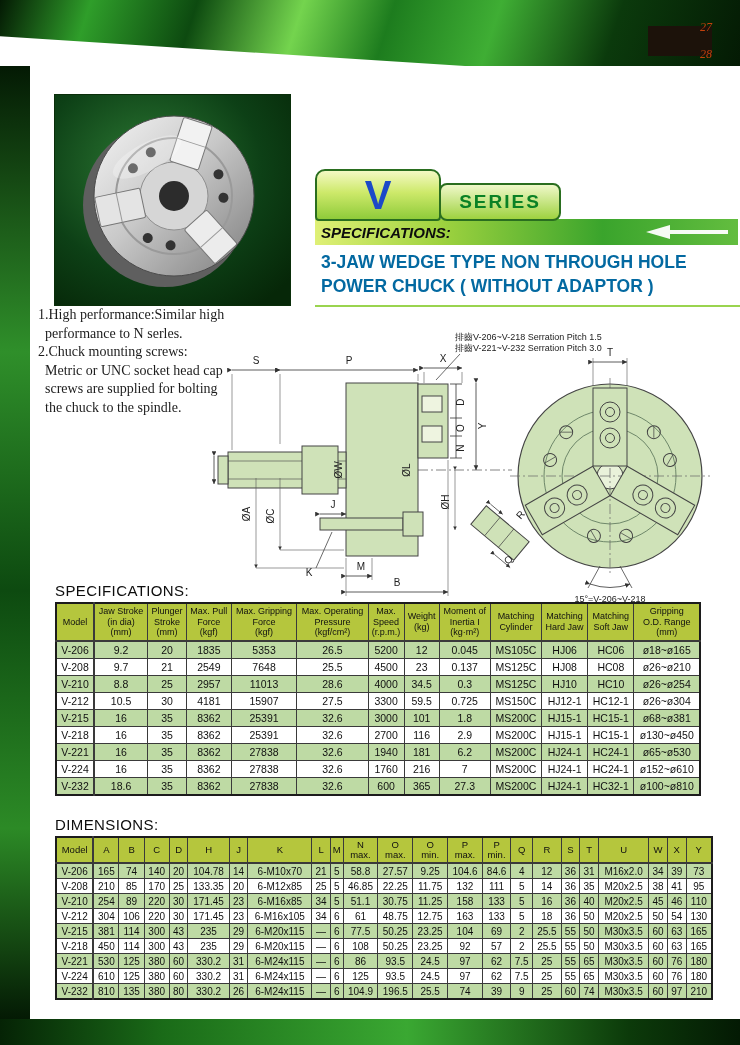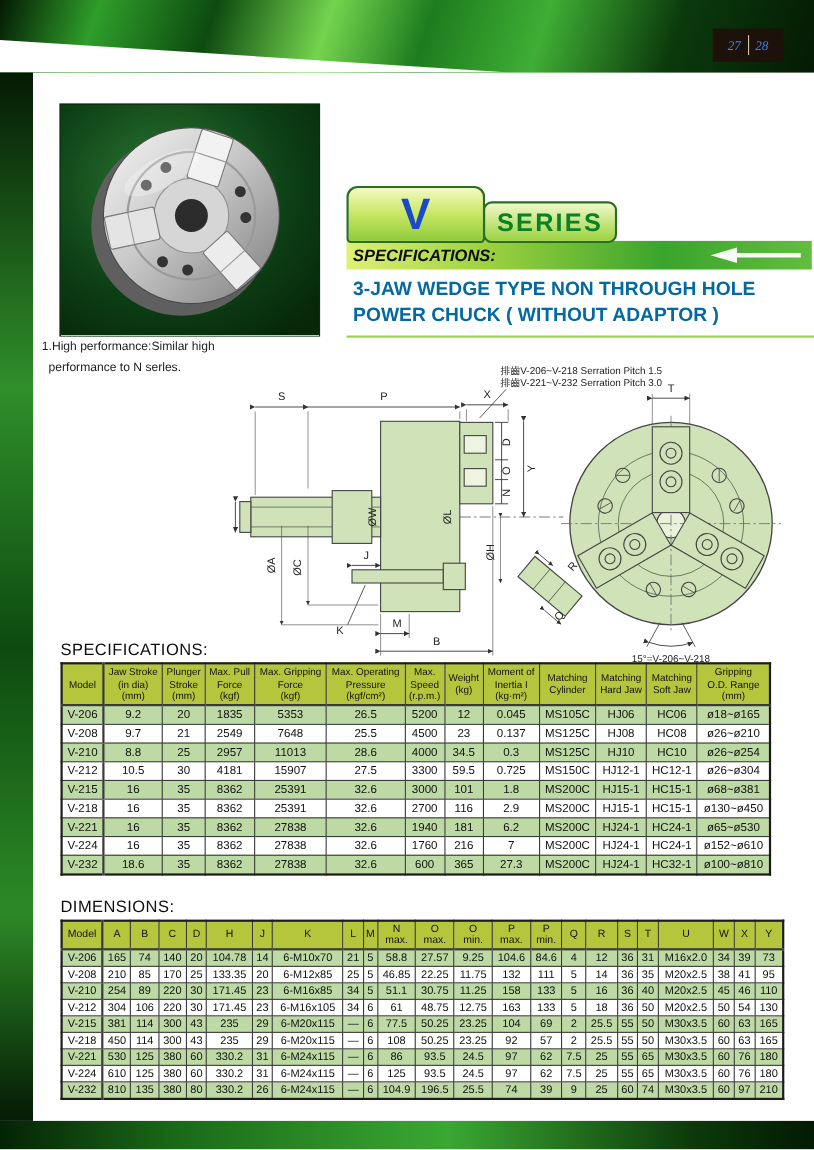--- a/index.html
+++ b/index.html
@@ -6,22 +6,22 @@
   .page{position:relative;width:740px;height:1045px;background:#ffffff;overflow:hidden;
         font-family:"Liberation Sans", sans-serif;color:#1a1a1a;}
 
   
   .banner{position:absolute;left:0;top:0;width:740px;height:66px;
     background:linear-gradient(108deg,#041a04 0%,#2f9e2a 12%,#0d4a10 26%,#74d44e 40%,
                #1d7c1e 52%,#3fae34 66%,#0b3a0c 82%,#041a04 100%);}
   .banner-wedge{position:absolute;left:0;top:0;width:465px;height:66px;background:#fff;
     clip-path:polygon(0 55%,100% 100%,0 100%);}
   .page-box{position:absolute;right:28px;top:26px;width:64px;height:30px;background:#1c120a;
-    display:flex;align-items:center;justify-content:center;gap:6px;
-    font-family:"Liberation Serif", serif;font-style:italic;font-size:12px;color:#3b82f6;}
+    display:flex;align-items:flex-end;justify-content:center;gap:6px;
+    font-family:"Liberation Serif", serif;font-style:italic;font-size:12px;color:#c2410c;flex-direction:column;}
   .page-box .div{width:1px;height:18px;background:#cfc7b2;}
 
   
   .left-strip{position:absolute;left:0;top:66px;width:30px;height:953px;
     background:linear-gradient(180deg,#041a04 0%,#2f8f2a 30%,#0d4a10 55%,#2c8a26 80%,#041a04 100%);}
   .bottom-bar{position:absolute;left:0;top:1019px;width:740px;height:26px;
     background:linear-gradient(90deg,#052305 0%,#1a6b18 22%,#3aa832 55%,#0c3a0a 85%,#041a04 100%);}
 
   
   .photo{position:absolute;left:55px;top:95px;width:235px;height:210px;box-shadow:0 0 0 1px #0a2e0a;}
@@ -29,33 +29,33 @@
   
   .v-tab{position:absolute;left:315px;top:169px;width:122px;height:48px;z-index:3;
     background:linear-gradient(180deg,#f4f9c4 0%,#cde96a 45%,#8fcb3a 100%);
     border:2px solid #2a6e1f;border-radius:10px 10px 4px 4px;
     display:flex;align-items:center;justify-content:center;}
   .v-letter{font-size:40px;font-weight:bold;color:#1b49c8;line-height:1;}
   .series-tab{position:absolute;left:439px;top:183px;width:118px;height:34px;z-index:2;
     background:linear-gradient(180deg,#eff8c9 0%,#9ed23f 100%);
     border:2px solid #2a6e1f;border-radius:8px;
     display:flex;align-items:center;justify-content:center;}
-  .series-text{font-size:23px;font-weight:bold;color:#0a8125;letter-spacing:2px;}
+  .series-text{font-size:19px;font-weight:bold;color:#0a8125;letter-spacing:2px;}
   .spec-bar{position:absolute;left:315px;top:219px;width:423px;height:26px;z-index:1;
     background:linear-gradient(90deg,#dff076 0%,#9ed23f 30%,#3aa42c 68%,#63bd3f 100%);
     display:flex;align-items:center;}
   .spec-bar-text{font-size:15px;font-weight:bold;font-style:italic;color:#0d0d0d;padding-left:6px;}
   .spec-arrow{position:absolute;right:8px;top:4px;}
   .title-box{position:absolute;left:315px;top:247px;width:418px;min-height:52px;background:#fff;
     border-bottom:2px solid #9ad44f;border-right:3px solid #9ad44f;padding:3px 6px;z-index:1;}
   .title-line{font-size:17.5px;font-weight:bold;color:#0369a1;line-height:24px;}
 
   
-  .features{position:absolute;left:38px;top:306px;width:258px;font-size:11px;
-    line-height:18.5px;color:#1c1c1c;}
+  .features{position:absolute;left:38px;top:306px;width:258px;font-size:14px;
+    line-height:18.5px;color:#1c1c1c;font-family:Liberation Serif, serif;}
   .feature{white-space:pre-wrap;margin:0;}
 
   
   .drawing{position:absolute;left:212px;top:328px;width:526px;height:288px;}
   .drawing svg text{font-family:"Liberation Sans", sans-serif;font-size:10px;fill:#222;}
   .drawing svg .note{font-size:9px;}
 
   
   .section-label{position:absolute;font-size:15px;color:#0d0d0d;letter-spacing:.4px;}
 
@@ -153,20 +153,24 @@
     </svg>
   </div>
   <div class="title-box">
     <div class="title-line">3-JAW WEDGE TYPE NON THROUGH HOLE</div>
     <div class="title-line">POWER CHUCK ( WITHOUT ADAPTOR )</div>
   </div>
 
   <div class="features">
     <p class="feature">1.High performance:Similar high
   performance to N serles.</p>
+    <p class="feature">2.Chuck mounting screws:
+  Metric or UNC socket head cap
+  screws are supplied for bolting
+  the chuck to the spindle.</p>
   </div>
 
   <div class="drawing">
     <svg width="526" height="288" viewBox="0 0 526 288">
       <defs>
         <marker id="arw" markerWidth="8" markerHeight="8" refX="6" refY="3" orient="auto">
           <path d="M0,0 L6,3 L0,6 Z" fill="#333"></path>
         </marker>
       </defs>
 

